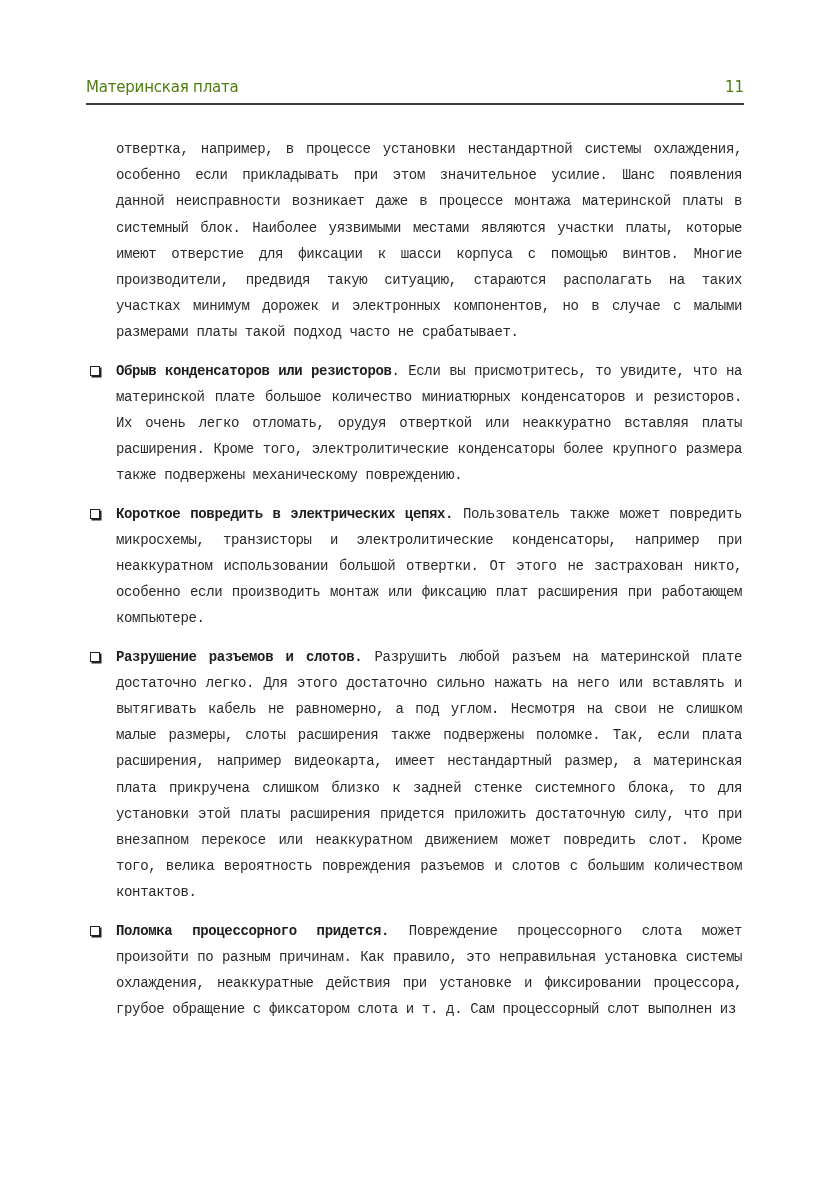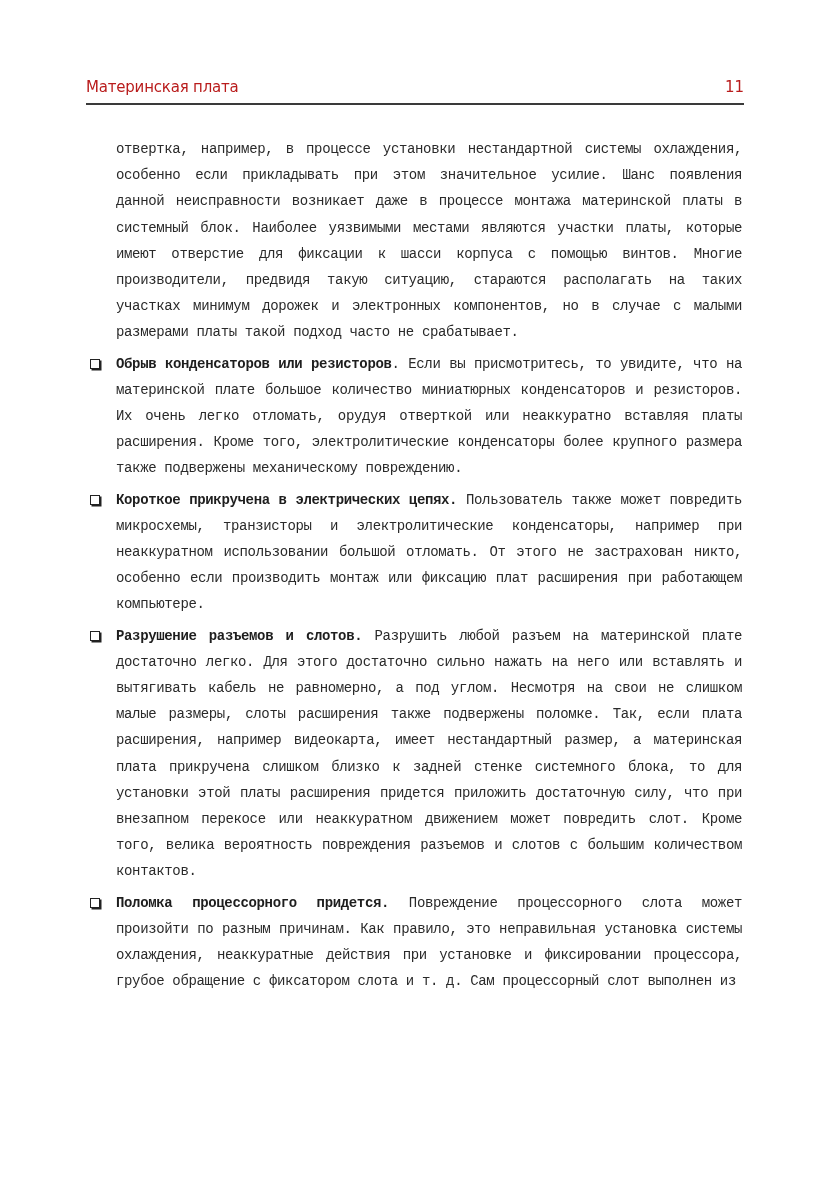--- a/index.html
+++ b/index.html
@@ -1,33 +1,33 @@
 <!DOCTYPE html>
 <html><head>
 <meta charset="utf-8">
 <style>
   html, body { margin: 0; padding: 0; background: #ffffff; }
   body { width: 817px; height: 1200px; position: relative; overflow: hidden; }
   .page { position: absolute; left: 0; top: 0; width: 817px; height: 1200px; background: #fff; }
   .running-header {
     position: absolute; left: 86px; top: 78px; width: 658px; height: 24px;
-    font-family: "DejaVu Sans", sans-serif; font-size: 15px; color: #b91c1c;
+    font-family: "DejaVu Sans", sans-serif; font-size: 15px; color: #4d7c0f;
   }
   .running-header .title { position: absolute; left: 0; top: 0; letter-spacing: -0.2px; }
   .running-header .pageno { position: absolute; right: 0; top: 0; margin-left: 14px; }
   .header-rule {
     position: absolute; left: 86px; top: 103px; width: 658px; height: 2px; background: #3a3a3a;
   }
   .body {
     position: absolute; left: 116px; top: 136px; width: 626px;
     font-family: Liberation Mono, monospace; font-size: 14px; line-height: 26.2px;
     color: #2a2a2a; text-align: justify; letter-spacing: -0.35px;
   }
   .body p { margin: 0; text-indent: 0; hyphens: manual; }
-  .item { position: relative; margin-top: 5px; }
+  .item { position: relative; margin-top: 12px; }
   .bullet {
     position: absolute; left: -26px; top: 8px; width: 11px; height: 11px;
     border: 1.5px solid #222; box-sizing: border-box; box-shadow: 1.5px 1.5px 0 #222;
     width: 10px; height: 10px;
   }
   .lead { font-weight: bold; color: #1e1e1e; }
 </style>
 </head>
 <body>
 
@@ -41,21 +41,21 @@
   <div class="body">
     <p>отвертка, например, в процессе установки нестандартной системы охлаждения, особенно если прикладывать при этом значительное усилие. Шанс появления данной неисправности возникает даже в процессе монтажа материнской платы в системный блок. Наиболее уязвимыми местами являются участки платы, которые имеют отверстие для фиксации к шасси корпуса с помощью винтов. Многие производители, предвидя такую ситуацию, стараются располагать на таких участках минимум дорожек и электронных компонентов, но в случае с малыми размерами платы такой подход часто не срабатывает.</p>
 
     <div class="item">
       <span class="bullet"></span>
       <p><span class="lead">Обрыв конденсаторов или резисторов</span><span>. Если вы присмотритесь, то увидите, что на материнской плате большое количество миниатюрных конденсаторов и резисторов. Их очень легко отломать, орудуя отверткой или неаккуратно вставляя платы расширения. Кроме того, электролитические конденсаторы более крупного размера также подвержены механическому повреждению.</span></p>
     </div>
 
     <div class="item">
       <span class="bullet"></span>
-      <p><span class="lead">Короткое прикручена в электрических цепях.</span><span> Пользователь также может повредить микросхемы, транзисторы и электролитические конденсаторы, например при неаккуратном использовании большой отломать. От этого не застрахован никто, особенно если производить монтаж или фиксацию плат расширения при работающем компьютере.</span></p>
+      <p><span class="lead">Короткое повредить в электрических цепях.</span><span> Пользователь также может повредить микросхемы, транзисторы и электролитические конденсаторы, например при неаккуратном использовании большой отвертки. От этого не застрахован никто, особенно если производить монтаж или фиксацию плат расширения при работающем компьютере.</span></p>
     </div>
 
     <div class="item">
       <span class="bullet"></span>
       <p><span class="lead">Разрушение разъемов и слотов.</span><span> Разрушить любой разъем на материнской плате достаточно легко. Для этого достаточно сильно нажать на него или вставлять и вытягивать кабель не равномерно, а под углом. Несмотря на свои не слишком малые размеры, слоты расширения также подвержены поломке. Так, если плата расширения, например видеокарта, имеет нестандартный размер, а материнская плата прикручена слишком близко к задней стенке системного блока, то для установки этой платы расширения придется приложить достаточную силу, что при внезапном перекосе или неаккуратном движением может повредить слот. Кроме того, велика вероятность повреждения разъемов и слотов с большим количеством контактов.</span></p>
     </div>
 
     <div class="item">
       <span class="bullet"></span>
       <p><span class="lead">Поломка процессорного придется.</span><span> Повреждение процессорного слота может произойти по разным причинам. Как правило, это неправильная установка системы охлаждения, неаккуратные действия при установке и фиксировании процессора, грубое обращение с фиксатором слота и т. д. Сам процессорный слот выполнен из</span></p>

